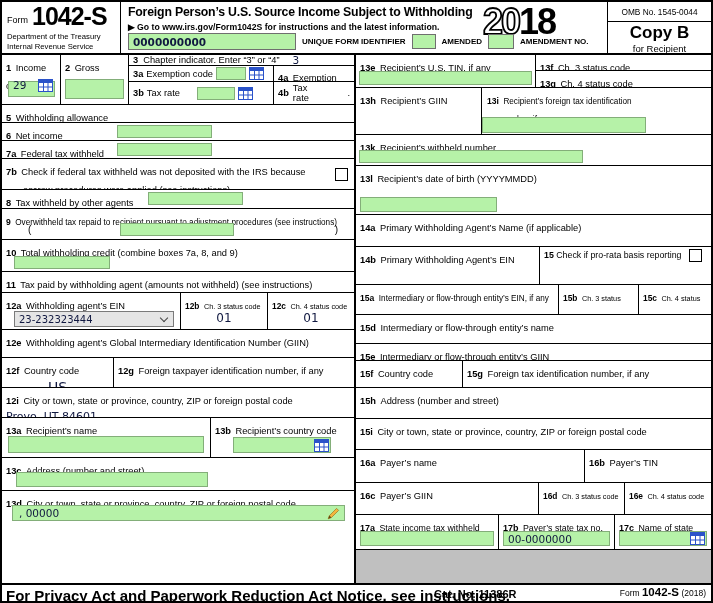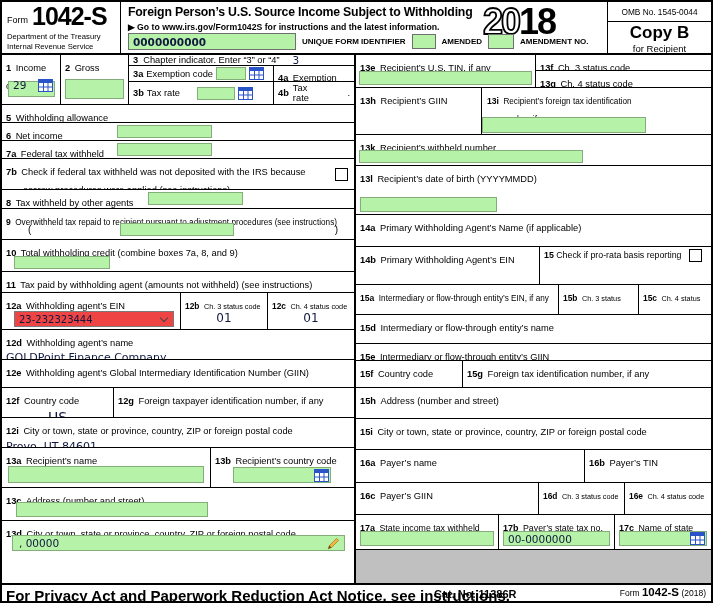--- a/index.html
+++ b/index.html
@@ -37,21 +37,21 @@
   .vsep { border-left:1px solid #000; }
   .bn { font-weight:bold; font-size:9.3px; }
   .bl { font-size:9.3px; }
   .sm .bn { font-size:8.6px; } .sm .bl { font-size:8.2px; }
   .xs .bn { font-size:8.4px; } .xs .bl { font-size:7.3px; }
   .val { font-family:"DejaVu Sans", sans-serif; font-size:10.5px; color:var(--value-ink); }
   .g  { background:var(--field-green); border:1px solid rgba(0,0,0,0.28); position:absolute; height:15px; }
   .gi { background:var(--field-green); border:1px solid rgba(0,0,0,0.28); display:inline-block; height:14px; vertical-align:middle; }
   .cb { position:absolute; width:13px; height:13px; border:1.4px solid #000; background:#fff; }
   .cbi { display:inline-block; width:13px; height:13px; border:1.4px solid #000; background:#fff; vertical-align:middle; margin-left:5px; }
-  .dd { position:absolute; left:12px; top:18px; width:160px; height:16px; border:1px solid #7a7a7a; background:#ef4444; display:flex; align-items:center; justify-content:space-between; padding:0 6px 0 4px; font-family:"DejaVu Sans", sans-serif; font-size:10px; color:var(--value-ink); }
+  .dd { position:absolute; left:12px; top:18px; width:160px; height:16px; border:1px solid #7a7a7a; background:#e5e5e5; display:flex; align-items:center; justify-content:space-between; padding:0 6px 0 4px; font-family:"DejaVu Sans", sans-serif; font-size:10px; color:var(--value-ink); }
   .chev { width:6px; height:6px; border-right:1.4px solid #444; border-bottom:1.4px solid #444; transform:rotate(45deg); margin-top:-3px; }
   .hang { padding-left:17px; text-indent:-17px; display:block; }
   .gray { background:var(--shaded-gray); flex:1; }
   .icon-slot { display:inline-flex; vertical-align:middle; }
 
   
   .ftr { height:18px; border-top:2px solid #000; position:relative; }
   .f-privacy { position:absolute; left:4px; top:2px; font-size:15px; font-weight:bold; }
   .f-cat { position:absolute; left:432px; top:3px; font-size:11px;font-weight:bold; }
   .f-form { position:absolute; right:5px; top:1px; font-size:8.5px; }
@@ -252,27 +252,20 @@
           <span class="bl">Ch. 3 status code</span>
           <div class="val" style="position:absolute; left:0; right:0; top:18px; text-align:center; font-size:12px;">01</div>
         </div>
         <div class="c vsep xs" style="flex:1">
           <span class="bn">12c</span>
           <span class="bl">Ch. 4 status code</span>
           <div class="val" style="position:absolute; left:0; right:0; top:18px; text-align:center; font-size:12px;">01</div>
         </div>
       </div>
 
-      <div class="row" style="height:30px">
-        <div class="c" style="flex:1">
-          <div><span class="bn">12d</span>
-          <span class="bl">Withholding agent’s name</span></div>
-          <div class="val" style="font-size:11px; margin-top:1px;">GOLDPoint Finance Company</div>
-        </div>
-      </div>
 
       <div class="row" style="height:28px">
         <div class="c" style="flex:1">
           <span class="bn">12e</span>
           <span class="bl">Withholding agent’s Global Intermediary Identification Number (GIIN)</span>
         </div>
       </div>
 
       <div class="row" style="height:30px">
         <div class="c" style="width:111px">

